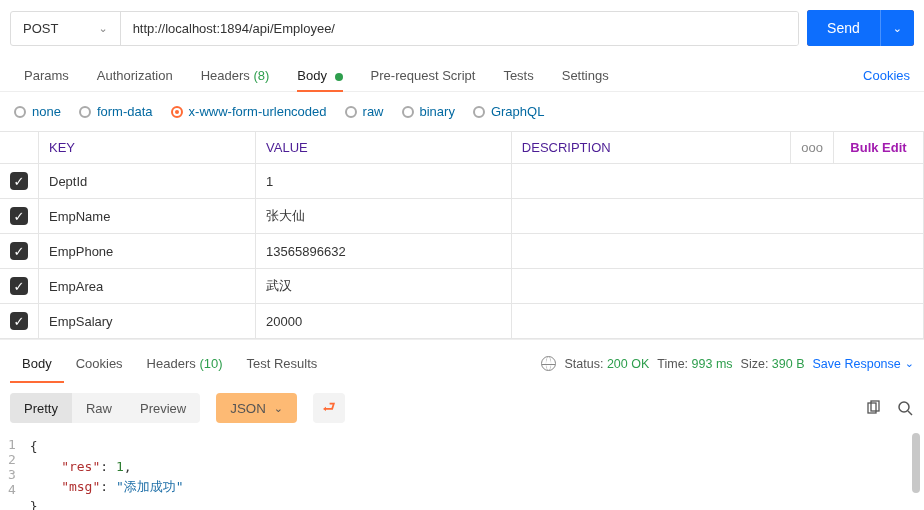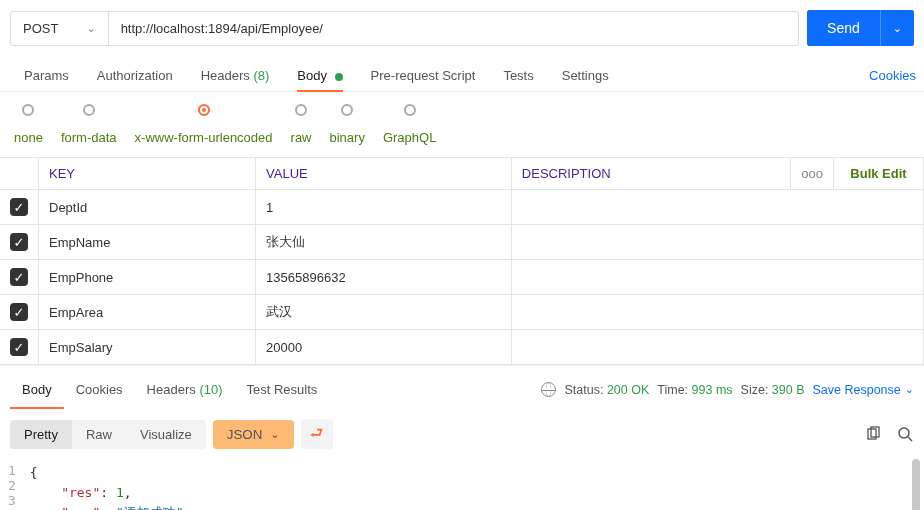--- a/index.html
+++ b/index.html
@@ -2,67 +2,67 @@
 <html><head>
 <meta charset="utf-8">
 <style>
   * { box-sizing: border-box; margin: 0; padding: 0; }
   body { font-family: -apple-system, BlinkMacSystemFont, "Segoe UI", Arial, sans-serif; font-size: 13px; color: #333; background: #fff; }
   .container { width: 924px; }
   
   
   .request-bar { display: flex; gap: 8px; padding: 10px 10px 8px 10px; align-items: center; }
   .method-url-group { display: flex; flex: 1; border: 1px solid #ddd; border-radius: 3px; overflow: hidden; background: #fff; }
-  .method-select { display: flex; align-items: center; padding: 9px 12px; gap: 28px; border-right: 1px solid #ddd; cursor: pointer; }
+  .method-select { display: flex; align-items: center; padding: 9px 12px; gap: 40px; border-right: 1px solid #ddd; cursor: pointer; }
   .method-select .chev { font-size: 11px; color: #888; }
   .url-input { flex: 1; border: none; padding: 9px 12px; font-size: 13px; outline: none; color: #333; }
   .send-group { display: flex; background: #c2410c; border-radius: 3px; overflow: hidden; }
   .send-btn { background: #0d6efd; color: #fff; border: none; padding: 10px 20px; font-size: 14px; font-weight: 500; cursor: pointer; }
   .send-chev { background: #0d6efd; color: #fff; border: none; border-left: 1px solid rgba(255,255,255,0.25); padding: 10px 12px; cursor: pointer; font-size: 11px; }
   
   
-  .tabs-row { display: flex; align-items: center; padding: 6px 4px 0 10px; border-bottom: 1px solid #eee; }
+  .tabs-row { display: flex; align-items: center; padding: 6px 10px 0 10px; border-bottom: 1px solid #eee; }
   .tabs-row .tab { padding: 8px 14px; cursor: pointer; color: #555; font-size: 13px; position: relative; }
   .tabs-row .tab.active { color: #222; }
   .tabs-row .tab.active::after { content: ""; position: absolute; left: 14px; right: 14px; bottom: -1px; height: 2px; background: #ff6b35; }
   .green-count { color: #2e9e4d; }
   .green-dot { display: inline-block; width: 8px; height: 8px; background: #2e9e4d; border-radius: 50%; margin-left: 4px; vertical-align: middle; }
   .cookies-link { margin-left: auto; color: #0d6efd; cursor: pointer; padding: 8px 4px; }
   
   
   .body-types { display: flex; gap: 18px; padding: 12px 14px; align-items: center; }
-  .radio-item { display: flex; align-items: center; gap: 14px; cursor: pointer; color: #4d7c0f; flex-direction: column; }
+  .radio-item { display: flex; align-items: center; gap: 6px; cursor: pointer; color: #0369a1; }
   .radio-dot { width: 12px; height: 12px; border: 2px solid #aaa; border-radius: 50%; display: inline-block; position: relative; }
   .radio-dot.selected { border-color: #ff6b35; }
   .radio-dot.selected::after { content: ""; position: absolute; inset: 2px; background: #ff6b35; border-radius: 50%; }
   
   
   .kv-table { width: 100%; border-collapse: collapse; border-top: 1px solid #e5e5e5; }
   .kv-table th, .kv-table td { border: 1px solid #e5e5e5; padding: 8px 10px; text-align: left; font-weight: normal; font-size: 13px; vertical-align: middle; }
   .kv-table th { color: #4c1d95; }
   .kv-table .chk-cell { width: 36px; text-align: center; border-left: none; }
   .kv-table th.chk-cell, .kv-table td.chk-cell { border-left: none; }
   .kv-table .actions-cell { width: 40px; text-align: center; color: #888; }
-  .kv-table .bulk-cell { width: 90px; text-align: center; font-weight: 600; color: #4d7c0f; }
+  .kv-table .bulk-cell { width: 90px; text-align: center; font-weight: 600; color: #a21caf; }
   .chk { width: 18px; height: 18px; background: #333; border-radius: 4px; display: inline-flex; align-items: center; justify-content: center; color: #fff; font-size: 13px; }
   
   
   .resp-tabs { display: flex; align-items: center; padding: 10px 10px 0 10px; border-top: 1px solid #eee; gap: 0; }
   .resp-tabs .rtab { padding: 6px 12px; color: #555; cursor: pointer; font-size: 13px; }
   .resp-tabs .rtab.active { color: #222; position: relative; }
   .resp-tabs .rtab.active::after { content: ""; position: absolute; left: 0; right: 0; bottom: -6px; height: 2px; background: #ff6b35; }
   .resp-meta { margin-left: auto; display: flex; align-items: center; gap: 8px; font-size: 12.5px; color: #555; }
   .globe { width: 15px; height: 15px; border: 1.2px solid #888; border-radius: 50%; position: relative; }
   .globe::before { content: ""; position: absolute; inset: 0; border-left: 1.2px solid #888; border-right: 1.2px solid #888; border-radius: 50%; transform: scaleX(0.45); }
   .globe::after { content: ""; position: absolute; left: 0; right: 0; top: 50%; border-top: 1.2px solid #888; }
   .status-ok { color: #2e9e4d; }
   .save-resp { color: #0d6efd; cursor: pointer; display: flex; align-items: center; gap: 4px; }
   
   
-  .viewer-bar { display: flex; align-items: center; gap: 7px; padding: 10px 10px; margin-top: 6px; }
+  .viewer-bar { display: flex; gap: 16px; padding: 10px 10px; margin-top: 6px; }
   .seg-group { display: flex; background: #f3f3f3; border-radius: 4px; overflow: hidden; }
   .seg-btn { border: none; background: transparent; padding: 7px 14px; cursor: pointer; color: #555; font-size: 13px; }
   .seg-btn.sel { background: #e4e4e4; color: #222; }
   .json-sel { background: #fdba74; border: none; padding: 7px 14px; border-radius: 4px; cursor: pointer; display: flex; align-items: center; gap: 8px; color: #555; }
   .wrap-btn { background: #f3f3f3; border: none; width: 32px; height: 30px; border-radius: 4px; cursor: pointer; color: #ff6b35; font-size: 15px; display:flex; align-items:center; justify-content:center;}
   .right-icons { margin-left: auto; display: flex; gap: 14px; align-items: center; color: #555; }
   .icon-btn { cursor: pointer; width: 18px; height: 18px; display: inline-flex; align-items: center; justify-content: center; }
   
   
   .code-viewer { display: flex; font-family: Consolas, Monaco, monospace; font-size: 13px; padding: 4px 0; position: relative; }
@@ -200,21 +200,21 @@
       <span>Save Response</span>
       <span style="font-size:11px;">⌄</span>
     </span>
   </div>
 </div>
 
 <div class="viewer-bar">
   <div class="seg-group">
     <button class="seg-btn sel">Pretty</button>
     <button class="seg-btn">Raw</button>
-    <button class="seg-btn">Visualize</button>
+    <button class="seg-btn">Preview</button>
   </div>
   <button class="json-sel">
     <span>JSON</span>
     <span style="font-size:11px;">⌄</span>
   </button>
   <button class="wrap-btn">
     <span>⮐</span>
   </button>
   <div class="right-icons">
     <span class="icon-btn">

